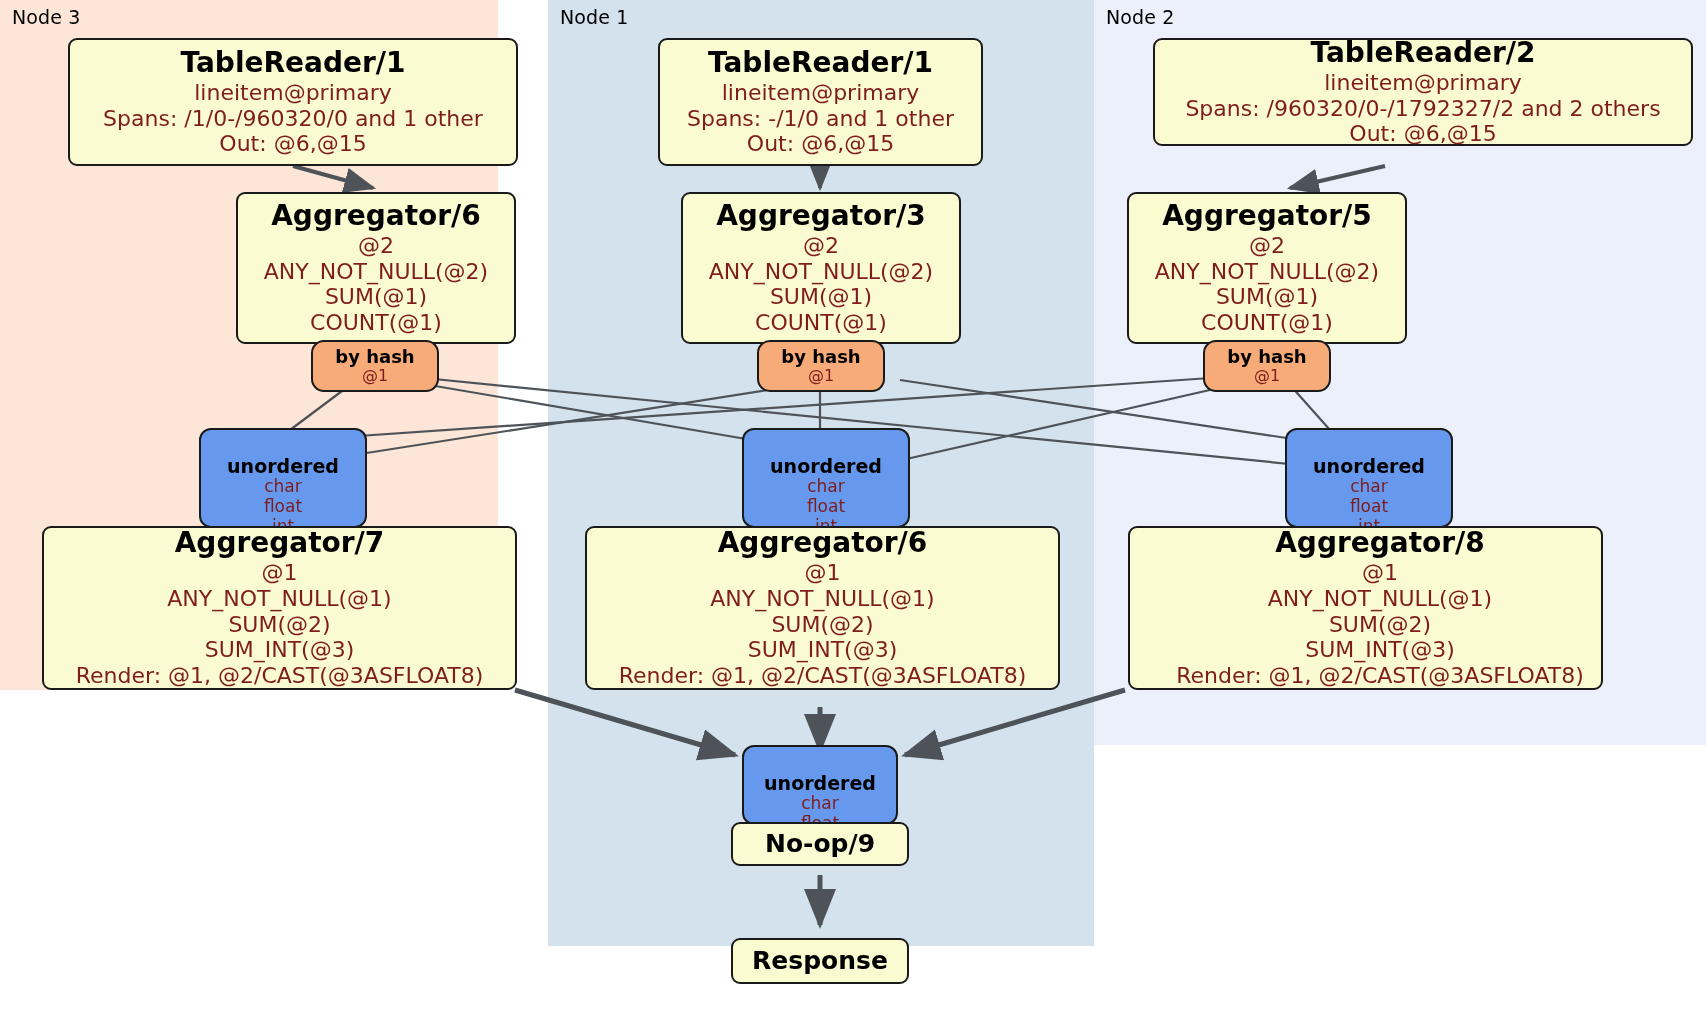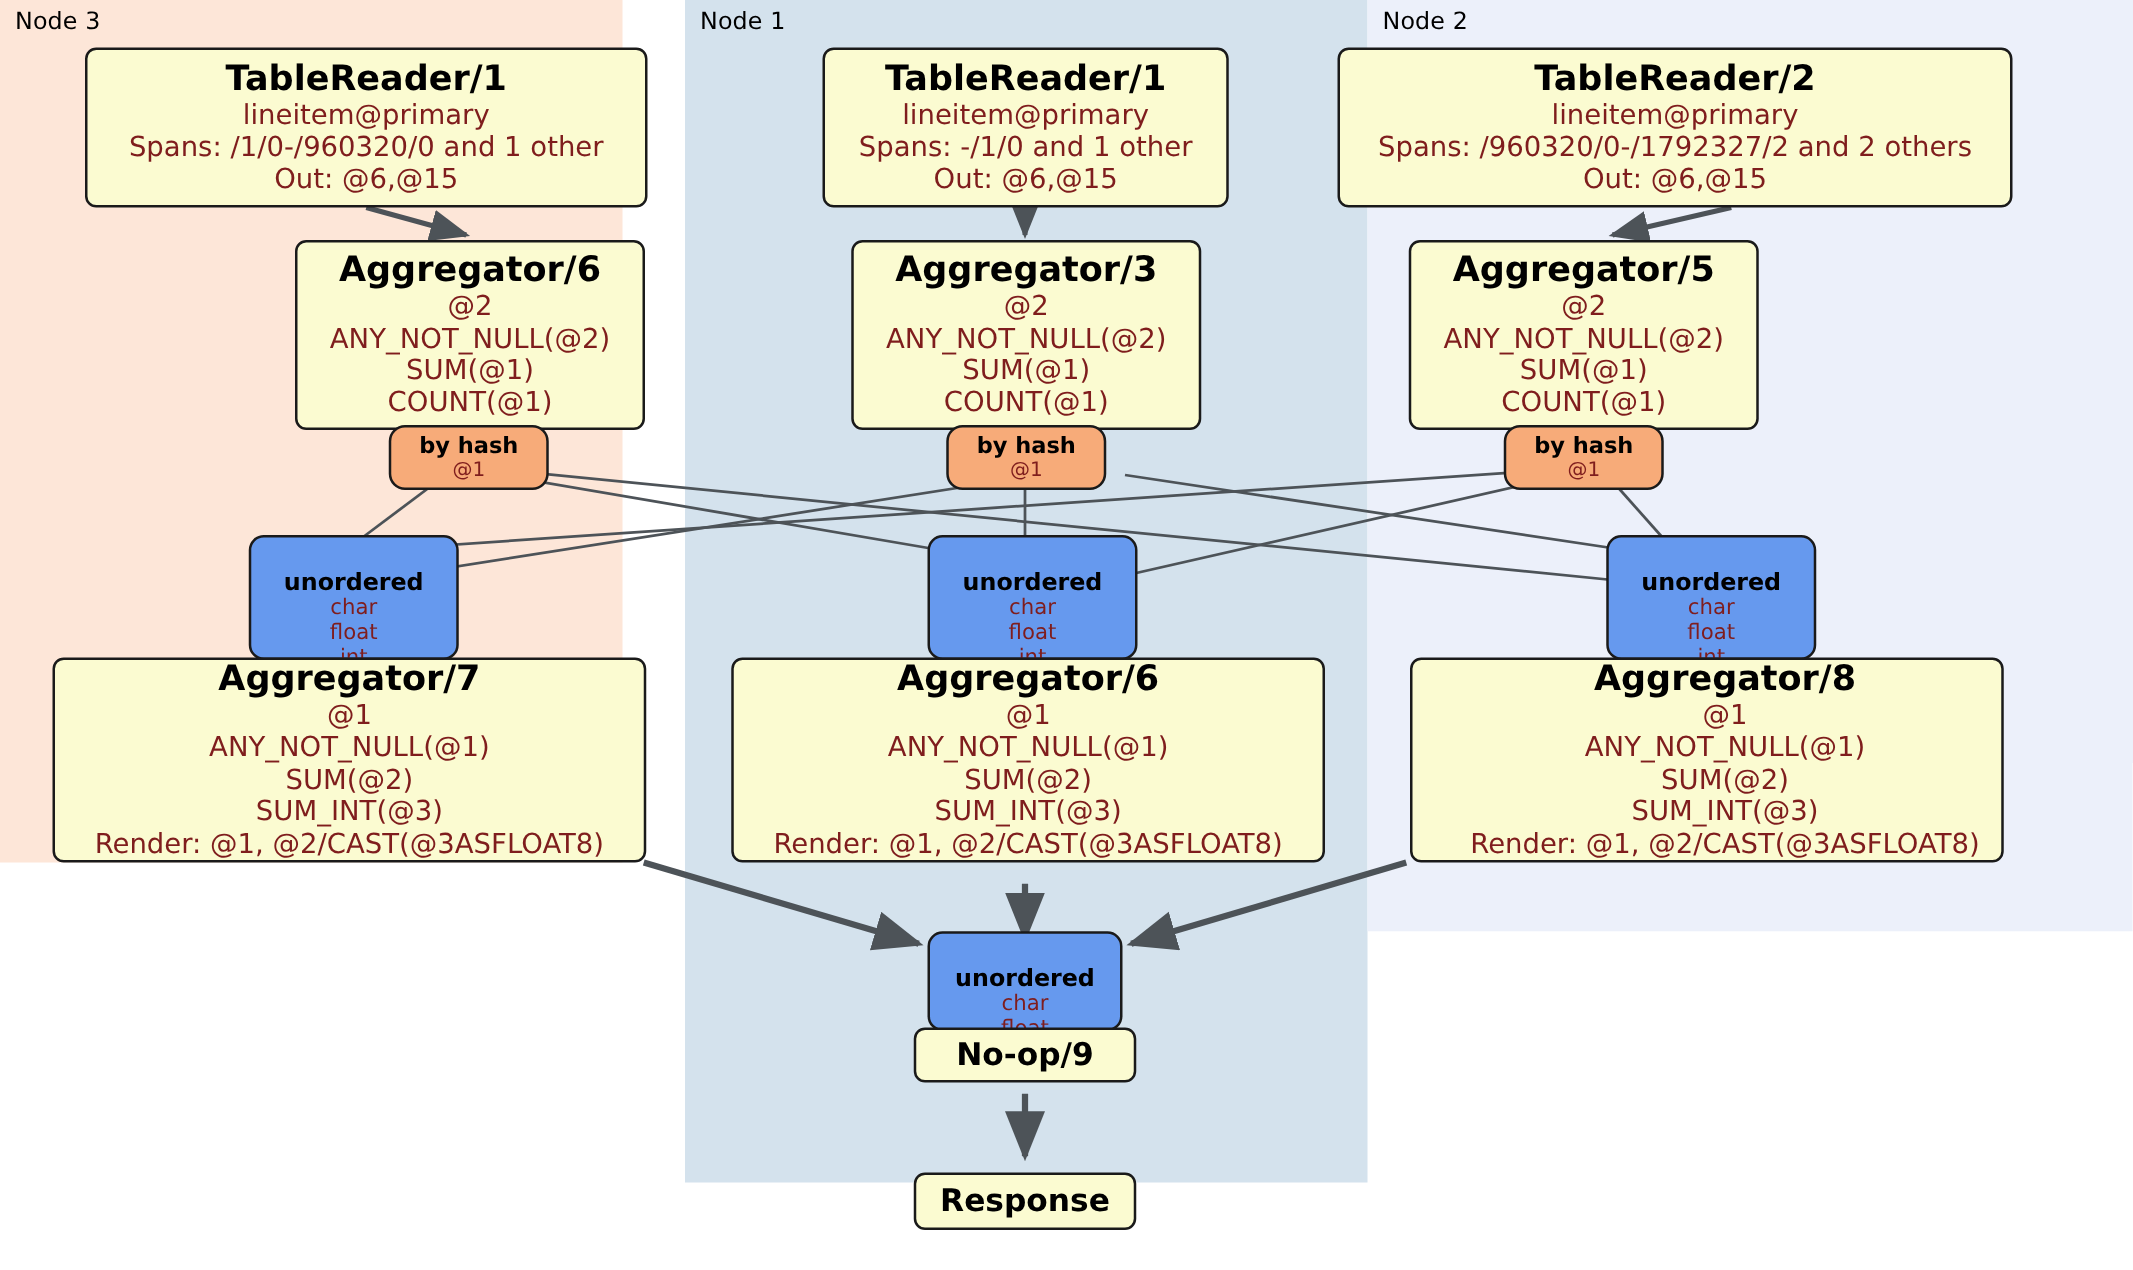--- a/index.html
+++ b/index.html
@@ -151,21 +151,21 @@
     <div class="line">Out: @6,@15</div>
   </div>
 
   <div class="node proc" style="left:658px; top:38px; width:325px; height:128px;">
     <div class="title">TableReader/1</div>
     <div class="line">lineitem@primary</div>
     <div class="line">Spans: -/1/0 and 1 other</div>
     <div class="line">Out: @6,@15</div>
   </div>
 
-  <div class="node proc" style="left:1070px; top:38px; width:540px; height:128px;">
+  <div class="node proc" style="left:1153px; top:38px; width:540px; height:108px;">
     <div class="title">TableReader/2</div>
     <div class="line">lineitem@primary</div>
     <div class="line">Spans: /960320/0-/1792327/2 and 2 others</div>
     <div class="line">Out: @6,@15</div>
   </div>
 
   <div class="node proc" style="left:236px; top:192px; width:280px; height:152px;">
     <div class="title">Aggregator/6</div>
     <div class="line">@2</div>
     <div class="line">ANY_NOT_NULL(@2)</div>

